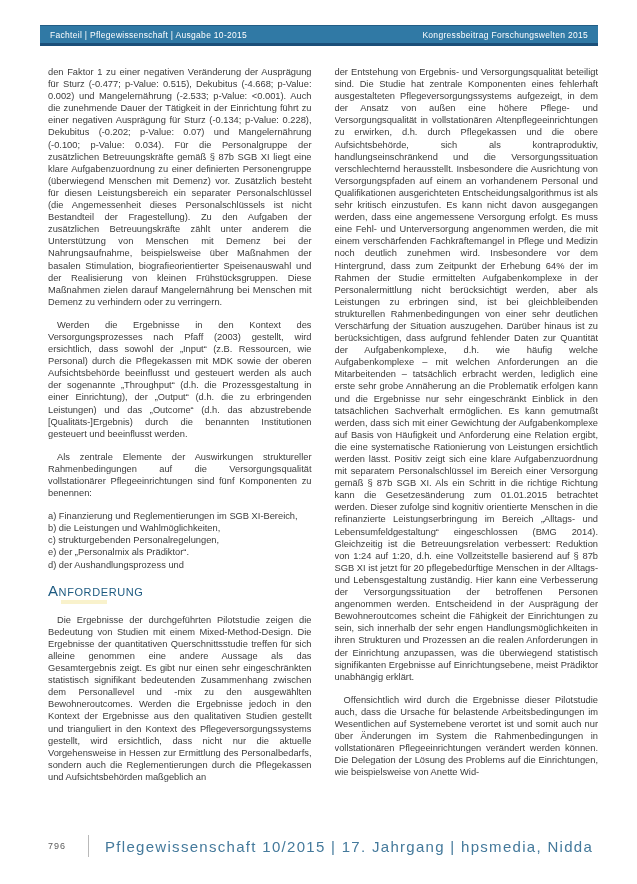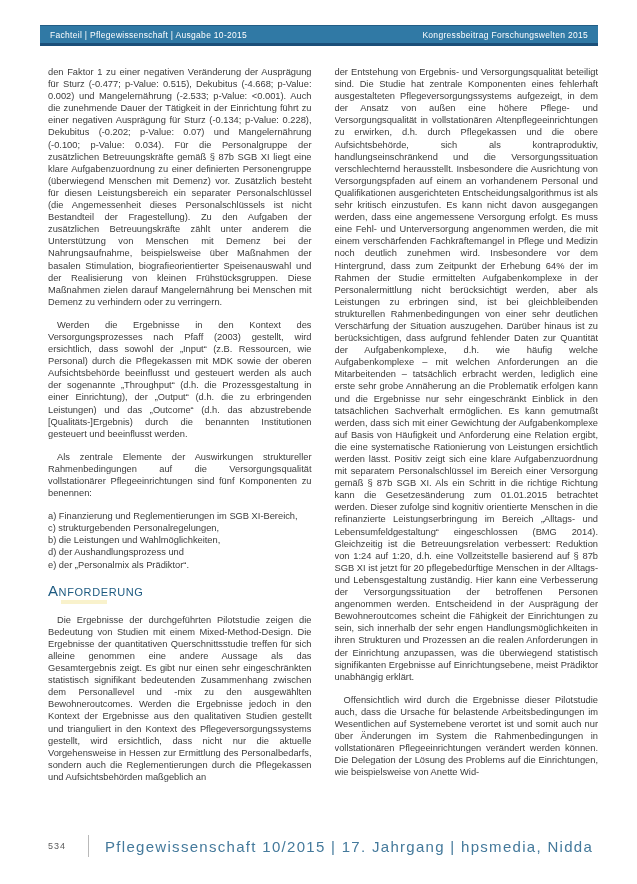--- a/index.html
+++ b/index.html
@@ -129,35 +129,35 @@
   </div>
 
   <div class="content">
 
     <div class="col">
       <p class="noindent">den Faktor 1 zu einer negativen Veränderung der Ausprägung für Sturz (-0.477; p-Value: 0.515), Dekubitus (-4.668; p-Value: 0.002) und Mangelernährung (-2.533; p-Value: &lt;0.001). Auch die zunehmende Dauer der Tätigkeit in der Einrichtung führt zu einer negativen Ausprägung für Sturz (-0.134; p-Value: 0.228), Dekubitus (-0.202; p-Value: 0.07) und Mangelernährung (-0.100; p-Value: 0.034). Für die Personalgruppe der zusätzlichen Betreuungskräfte gemäß § 87b SGB XI liegt eine klare Aufgabenzuordnung zu einer definierten Personengruppe (überwiegend Menschen mit Demenz) vor. Zusätzlich besteht für diesen Leistungsbereich ein separater Personalschlüssel (die Angemessenheit dieses Personalschlüssels ist nicht Bestandteil der Fragestellung). Zu den Aufgaben der zusätzlichen Betreuungskräfte zählt unter anderem die Unterstützung von Menschen mit Demenz bei der Nahrungsaufnahme, beispielsweise über Maßnahmen der basalen Stimulation, biografieorientierter Speisenauswahl und der Realisierung von kleinen Frühstücksgruppen. Diese Maßnahmen zielen darauf Mangelernährung bei Menschen mit Demenz zu verhindern oder zu verringern.</p>
       <p class="indent">Werden die Ergebnisse in den Kontext des Versorgungsprozesses nach Pfaff (2003) gestellt, wird ersichtlich, dass sowohl der „Input“ (z.B. Ressourcen, wie Personal) durch die Pflegekassen mit MDK sowie der oberen Aufsichtsbehörde beeinflusst und gesteuert werden als auch der sogenannte „Throughput“ (d.h. die Prozessgestaltung in einer Einrichtung), der „Output“ (d.h. die zu erbringenden Leistungen) und das „Outcome“ (d.h. das abzustrebende [Qualitäts-]Ergebnis) durch die benannten Institutionen gesteuert und beeinflusst werden.</p>
       <p class="indent">Als zentrale Elemente der Auswirkungen struktureller Rahmenbedingungen auf die Versorgungsqualität vollstationärer Pflegeeinrichtungen sind fünf Komponenten zu benennen:</p>
       <div class="list">
         <p class="list-item">a) Finanzierung und Reglementierungen im SGB XI-Bereich,</p>
+        <p class="list-item">b) die Leistungen und Wahlmöglichkeiten,</p>
         <p class="list-item">c) strukturgebenden Personalregelungen,</p>
-        <p class="list-item">b) die Leistungen und Wahlmöglichkeiten,</p>
+        <p class="list-item">e) der „Personalmix als Prädiktor“.</p>
         <p class="list-item">d) der Aushandlungsprozess und</p>
-        <p class="list-item">e) der „Personalmix als Prädiktor“.</p>
       </div>
       <h2 class="section-heading">Anforderung</h2>
       <p class="indent">Die Ergebnisse der durchgeführten Pilotstudie zeigen die Bedeutung von Studien mit einem Mixed-Method-Design. Die Ergebnisse der quantitativen Querschnittsstudie treffen für sich alleine genommen eine andere Aussage als das Gesamtergebnis zeigt. Es gibt nur einen sehr eingeschränkten statistisch signifikant bedeutenden Zusammenhang zwischen dem Personallevel und -mix zu den ausgewählten Bewohneroutcomes. Werden die Ergebnisse jedoch in den Kontext der Ergebnisse aus den qualitativen Studien gestellt und trianguliert in den Kontext des Pflegeversorgungssystems gestellt, wird ersichtlich, dass nicht nur die aktuelle Vorgehensweise in Hessen zur Ermittlung des Personalbedarfs, sondern auch die Reglementierungen durch die Pflegekassen und Aufsichtsbehörden maßgeblich an</p>
     </div>
 
     <div class="col">
       <p class="noindent">der Entstehung von Ergebnis- und Versorgungsqualität beteiligt sind. Die Studie hat zentrale Komponenten eines fehlerhaft ausgestalteten Pflegeversorgungssystems aufgezeigt, in dem der Ansatz von außen eine höhere Pflege- und Versorgungsqualität in vollstationären Altenpflegeeinrichtungen zu erwirken, d.h. durch Pflegekassen und die obere Aufsichtsbehörde, sich als kontraproduktiv, handlungseinschränkend und die Versorgungssituation verschlechternd herausstellt. Insbesondere die Ausrichtung von Versorgungspfaden auf einem an vorhandenem Personal und Qualifikationen ausgerichteten Entscheidungsalgorithmus ist als sehr kritisch einzustufen. Es kann nicht davon ausgegangen werden, dass eine angemessene Versorgung erfolgt. Es muss eine Fehl- und Unterversorgung angenommen werden, die mit einem verschärfenden Fachkräftemangel in Pflege und Medizin noch deutlich zunehmen wird. Insbesondere vor dem Hintergrund, dass zum Zeitpunkt der Erhebung 64% der im Rahmen der Studie ermittelten Aufgabenkomplexe in der Personalermittlung nicht berücksichtigt werden, aber als Leistungen zu erbringen sind, ist bei gleichbleibenden strukturellen Rahmenbedingungen von einer sehr deutlichen Verschärfung der Situation auszugehen. Darüber hinaus ist zu berücksichtigen, dass aufgrund fehlender Daten zur Quantität der Aufgabenkomplexe, d.h. wie häufig welche Aufgabenkomplexe – mit welchen Anforderungen an die Mitarbeitenden – tatsächlich erbracht werden, lediglich eine erste sehr grobe Annäherung an die Problematik erfolgen kann und die Ergebnisse nur sehr eingeschränkt Einblick in den tatsächlichen Sachverhalt ermöglichen. Es kann gemutmaßt werden, dass sich mit einer Gewichtung der Aufgabenkomplexe auf Basis von Häufigkeit und Anforderung eine Relation ergibt, die eine systematische Rationierung von Leistungen ersichtlich werden lässt. Positiv zeigt sich eine klare Aufgabenzuordnung mit separatem Personalschlüssel im Bereich einer Versorgung gemäß § 87b SGB XI. Als ein Schritt in die richtige Richtung kann die Gesetzesänderung zum 01.01.2015 betrachtet werden. Dieser zufolge sind kognitiv orientierte Menschen in die refinanzierte Leistungserbringung im Bereich „Alltags- und Lebensumfeldgestaltung“ eingeschlossen (BMG 2014). Gleichzeitig ist die Betreuungsrelation verbessert: Reduktion von 1:24 auf 1:20, d.h. eine Vollzeitstelle basierend auf § 87b SGB XI ist jetzt für 20 pflegebedürftige Menschen in der Alltags- und Lebensgestaltung zuständig. Hier kann eine Verbesserung der Versorgungssituation der betroffenen Personen angenommen werden. Entscheidend in der Ausprägung der Bewohneroutcomes scheint die Fähigkeit der Einrichtungen zu sein, sich innerhalb der sehr engen Handlungsmöglichkeiten in ihren Strukturen und Prozessen an die realen Anforderungen in der Einrichtung anzupassen, was die überwiegend statistisch signifikanten Ergebnisse auf Einrichtungsebene, meist Prädiktor unabhängig erklärt.</p>
       <p class="indent">Offensichtlich wird durch die Ergebnisse dieser Pilotstudie auch, dass die Ursache für belastende Arbeitsbedingungen im Wesentlichen auf Systemebene verortet ist und somit auch nur über Änderungen im System die Rahmenbedingungen in vollstationären Pflegeeinrichtungen verändert werden können. Die Delegation der Lösung des Problems auf die Einrichtungen, wie beispielsweise von Anette Wid-</p>
     </div>
 
   </div>
 
   <div class="footer">
-    <span class="page-num">534</span>
+    <span class="page-num">796</span>
     <span class="footer-divider"></span>
     <span class="journal-line">Pflegewissenschaft 10/2015 | 17. Jahrgang | hpsmedia, Nidda</span>
   </div>
 
 </div>
 
 </body></html>

